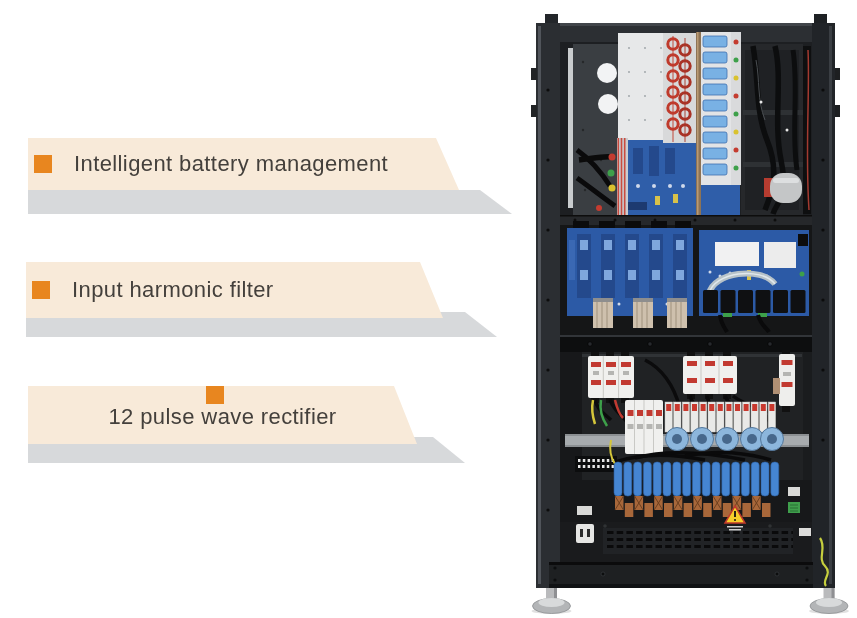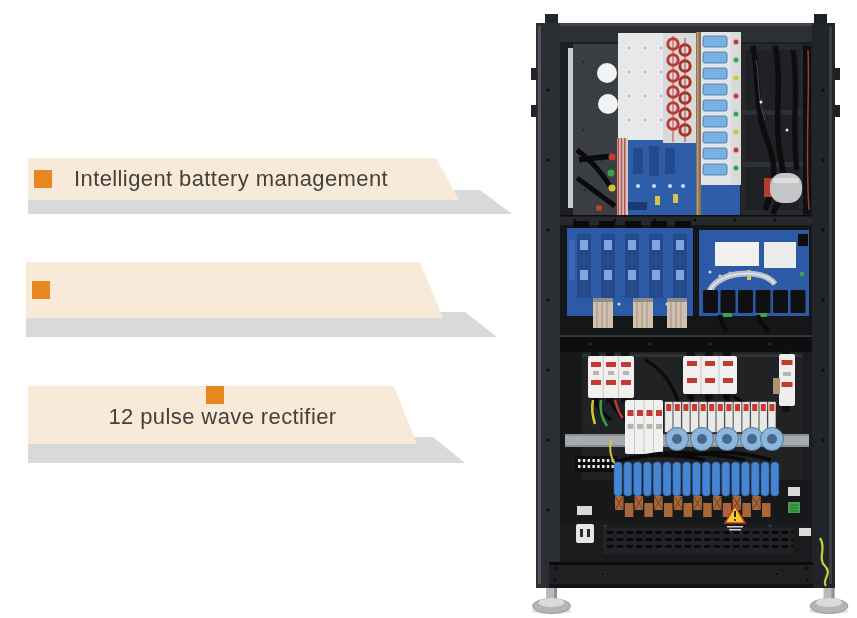--- a/index.html
+++ b/index.html
@@ -12,30 +12,31 @@
   .label{font-size:22px;color:#44403c;letter-spacing:0.4px;white-space:nowrap;}
   .cabinet{position:absolute;left:515px;top:10px;width:342px;height:608px;}
 </style>
 </head>
 <body>
 
 <div class="stage">
 
   <div class="callout">
     <div class="ribbon" style="left:28px;top:190px;width:484px;height:24px;"></div>
-    <div class="banner" style="left:28px;top:138px;width:431px;height:42px;margin-top:20px;">
+    <div class="banner" style="left:28px;top:138px;width:431px;height:52px;">
       <span class="bullet"></span>
       <span class="label">Intelligent battery management</span>
     </div>
   </div>
 
   <div class="callout">
     <div class="ribbon" style="left:26px;top:312px;width:471px;height:25px;"></div>
     <div class="banner" style="left:26px;top:262px;width:417px;height:56px;">
       <span class="bullet"></span>
+      <span class="label">Input harmonic filter</span>
     </div>
   </div>
 
   <div class="callout">
     <div class="ribbon" style="left:28px;top:437px;width:437px;height:26px;"></div>
     <div class="banner" style="left:28px;top:386px;width:389px;height:58px;flex-direction:column;">
       <span class="bullet"></span>
       <span class="label">12 pulse wave rectifier</span>
     </div>
   </div>

